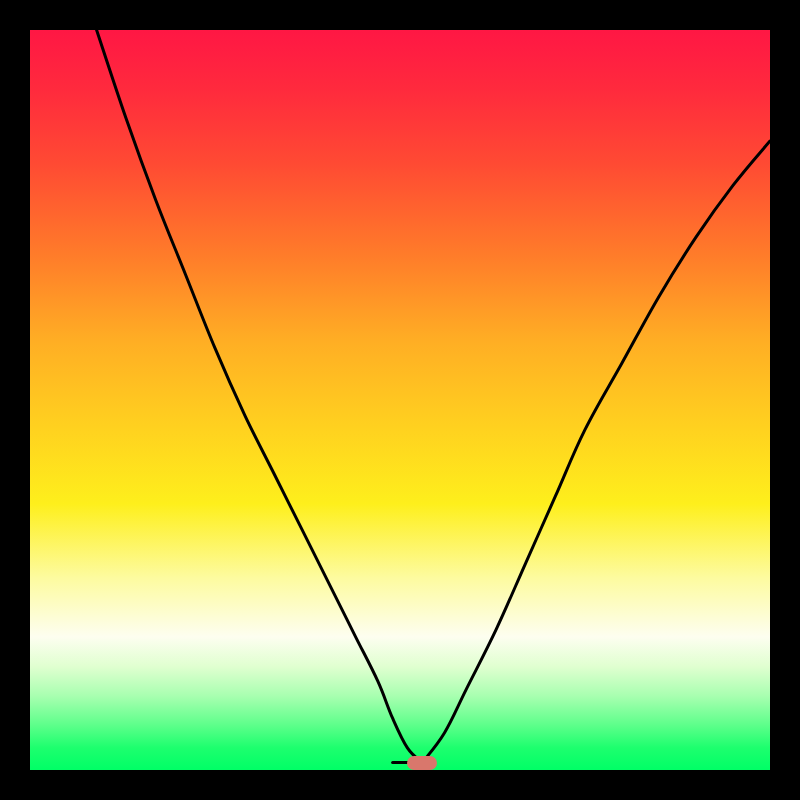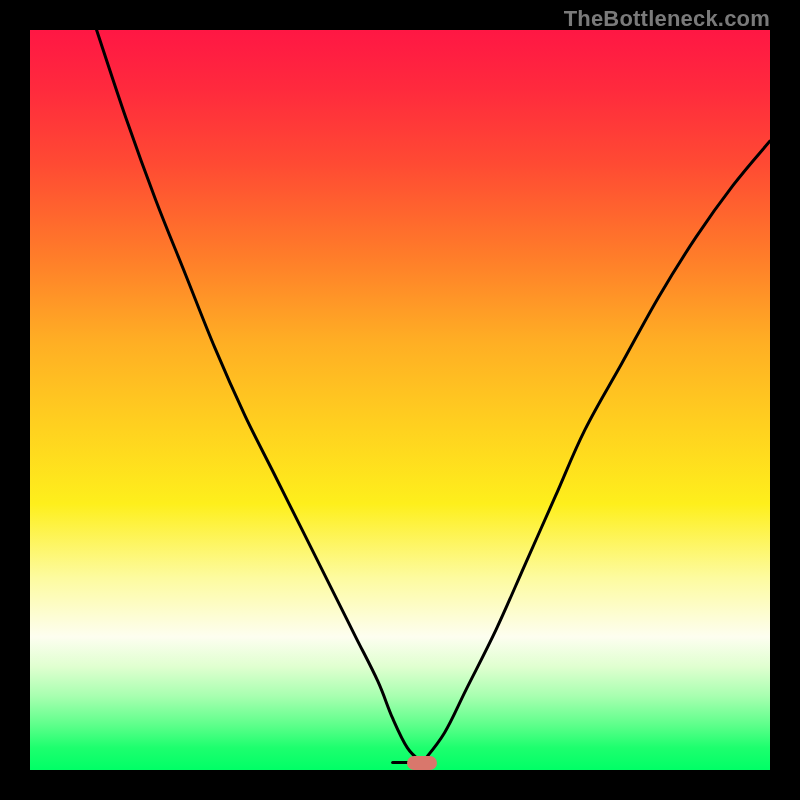--- a/index.html
+++ b/index.html
@@ -81,14 +81,13 @@
 
     <svg class="curve" viewBox="0 0 740 740" preserveAspectRatio="none">
       <path id="curve-left" fill="none" stroke="#000000" stroke-width="3" stroke-linecap="round" d="M 66.6 0 C 71.928 15.983999999999991, 85.544 58.16399999999997, 96.2 88.79999999999995 C 106.85600000000001 119.43599999999994, 115.144 142.22799999999992, 125.80000000000001 170.19999999999993 C 136.45600000000002 198.17199999999994, 144.744 217.55999999999997, 155.4 244.2 C 166.056 270.84000000000003, 174.344 292.89200000000005, 185 318.20000000000005 C 195.656 343.50800000000004, 203.944 362.156, 214.6 384.8 C 225.256 407.444, 233.544 422.688, 244.20000000000002 444 C 254.85600000000002 465.312, 263.144 481.888, 273.8 503.2 C 284.456 524.512, 294.07599999999996 543.752, 303.4 562.4 C 312.724 581.048, 317.608 590.8159999999999, 325.6 606.8 C 333.59200000000004 622.784, 341.14 636.548, 347.79999999999995 651.2 C 354.4599999999999 665.8520000000001, 357.27199999999993 676.2120000000001, 362.59999999999997 688.2 C 367.928 700.188, 372.072 709.808, 377.40000000000003 717.8 C 382.72800000000007 725.7919999999999, 389.53600000000006 729.936, 392.20000000000005 732.6"></path>
       <path id="curve-floor" fill="none" stroke="#000000" stroke-width="3" stroke-linecap="round" d="M 362.59999999999997 732.6 C 367.928 732.6, 386.872 732.6, 392.20000000000005 732.6"></path>
       <path id="curve-right" fill="none" stroke="#000000" stroke-width="3" stroke-linecap="round" d="M 392.20000000000005 732.6 C 396.196 727.272, 406.4080000000001 716.32, 414.40000000000003 703 C 422.392 689.68, 427.27599999999995 677.248, 436.59999999999997 658.6 C 445.924 639.952, 455.544 622.044, 466.2 599.4 C 476.856 576.756, 485.144 556.776, 495.8 532.8 C 506.456 508.82399999999996, 514.744 490.176, 525.4 466.2 C 536.0559999999999 442.224, 543.012 423.57599999999996, 555 399.59999999999997 C 566.988 375.62399999999997, 578.68 356.97599999999994, 592 332.99999999999994 C 605.32 309.02399999999994, 615.68 289.044, 629 266.4 C 642.32 243.756, 652.68 227.18000000000004, 666 207.20000000000005 C 679.32 187.22000000000006, 689.68 172.71599999999998, 703 155.39999999999998 C 716.32 138.08399999999997, 733.34 118.99199999999999, 740 111"></path>
     </svg>
 
     <div class="marker" id="min-marker" style="left: 392.2px; top: 732.6px; background: rgb(217, 119, 108);"></div>
   </div>
 
-  <div class="watermark">TheBottleneck.com</div>
 </div>
 
 </body></html>

